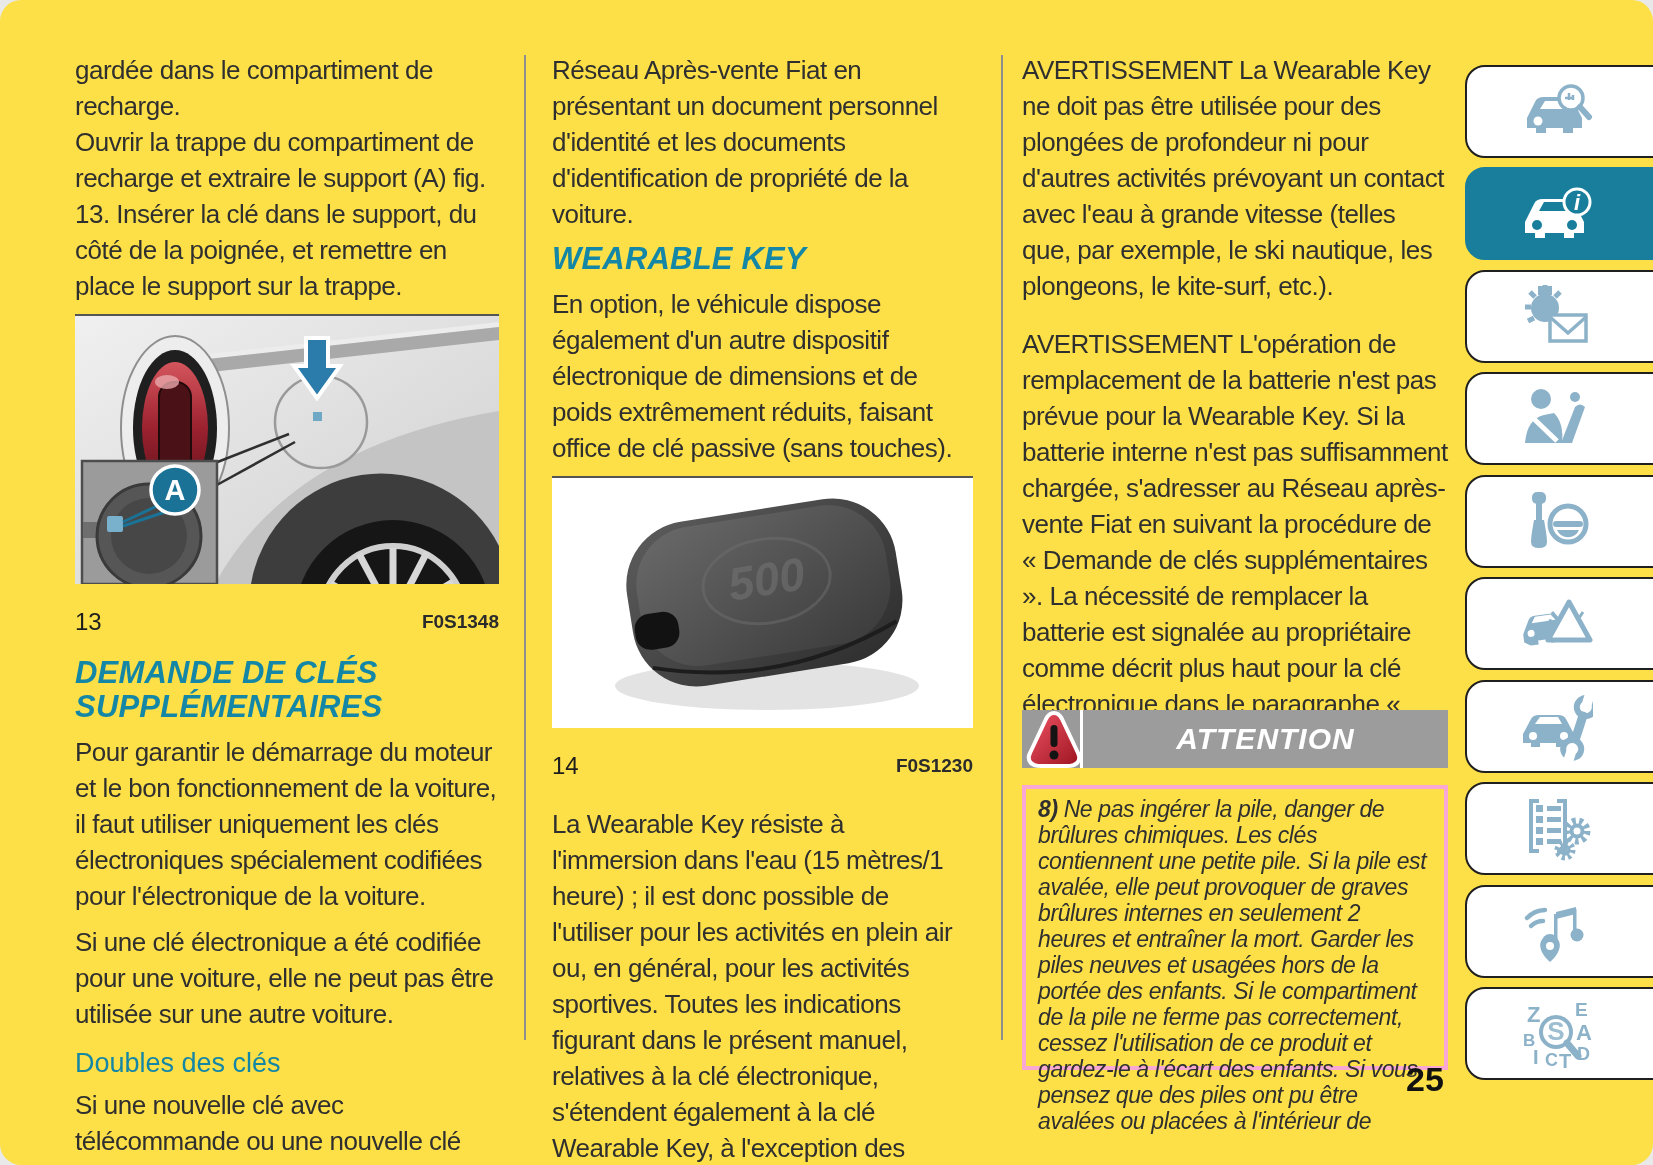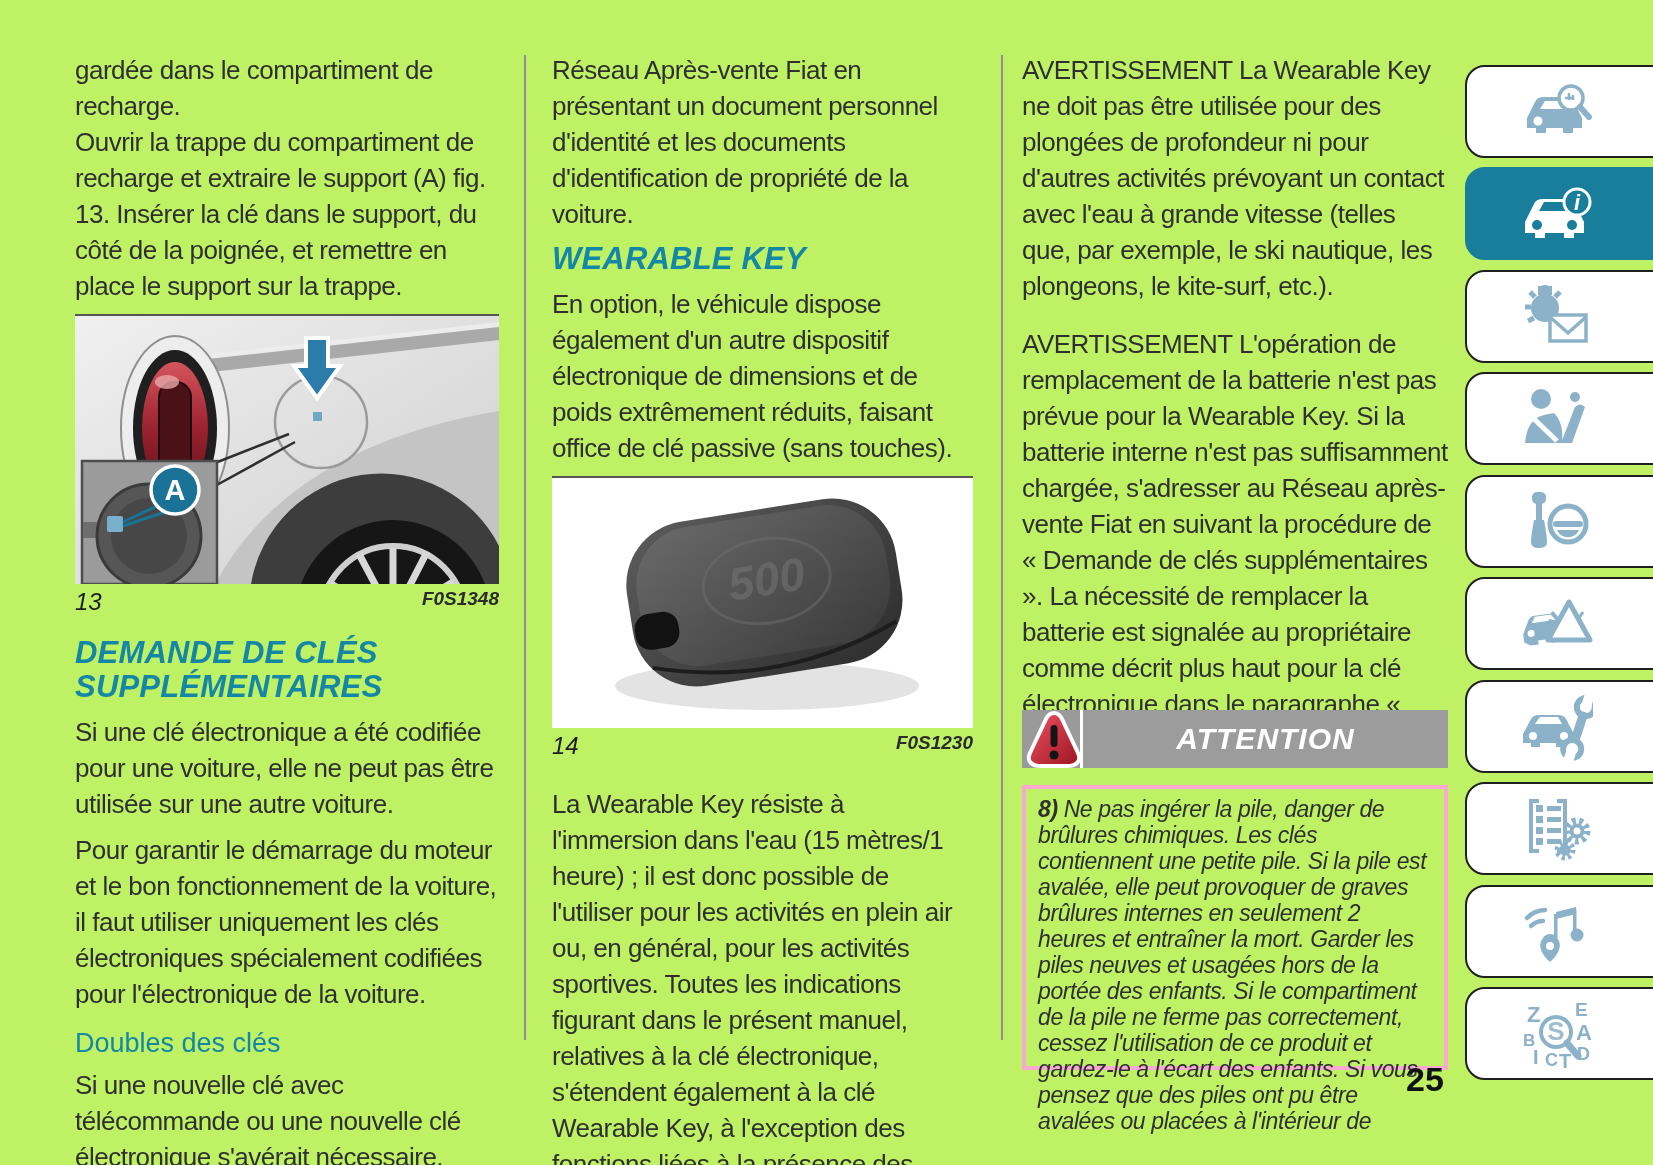--- a/index.html
+++ b/index.html
@@ -1,26 +1,26 @@
 <!DOCTYPE html>
 <html><head>
 <meta charset="utf-8">
 <style>
   html,body{margin:0;padding:0;background:#e9e9e9;}
-  .page{position:relative;width:1653px;height:1165px;background:#bef264;overflow:hidden;
-        font-family:"Liberation Sans", sans-serif;color:#2f2f2f;}
+  .page{position:relative;width:1653px;height:1165px;background:#fde047;overflow:hidden;
+        font-family:"Liberation Sans", sans-serif;color:#2f2f2f;border-radius:21px;}
   .col{position:absolute;top:52px;}
   .col p{margin:0 0 10px 0;font-size:26px;line-height:36px;letter-spacing:-0.5px;}
   .pre{white-space:pre-line;}
   .vsep{position:absolute;top:55px;width:2px;height:985px;background:#8f8f8f;}
   h2.sect{margin:20px 0 10px 0;font-size:31px;line-height:34px;font-weight:bold;color:#1486a6;letter-spacing:0.2px;font-style:italic;}
   h3.sub{margin:16px 0 8px 0;font-size:27px;font-weight:normal;color:#1486a6;}
   .figure{margin-top:10px;}
   .figrule{height:2px;background:#555;}
-  .figcap{display:flex;justify-content:space-between;align-items:flex-start;margin-top:0;font-style:italic;}
+  .figcap{display:flex;justify-content:space-between;align-items:center;margin-top:20px;}
   .fignum{font-size:24px;color:#1d1d1d;}
   .figcode{font-size:19px;font-weight:bold;color:#2b2b2b;}
   
   .attbar{position:absolute;left:1022px;top:710px;width:426px;height:58px;display:flex;text-align:right;}
   .attbar .tricell{width:58px;background:#9a9a9a;position:relative;}
   .attbar .gap{width:3px;background:#ffffff;}
   .attbar .bartext{flex:1;background:#9c9c9c;display:flex;align-items:center;justify-content:center;
       color:#ffffff;font-size:30px;font-weight:bold;font-style:italic;letter-spacing:1px;}
   .tri{position:absolute;left:2px;top:-4px;}
   
@@ -101,22 +101,22 @@
         <circle cx="100" cy="174" r="24" fill="#1a7397" stroke="#ffffff" stroke-width="3.5"></circle>
         <text x="100" y="184" text-anchor="middle" font-size="29" font-weight="bold" fill="#ffffff">A</text>
       </svg>
       <div class="figcap">
         <span class="fignum">13</span>
         <span class="figcode">F0S1348</span>
       </div>
     </div>
 
     <h2 class="sect">DEMANDE DE CLÉS SUPPLÉMENTAIRES</h2>
+    <p>Pour garantir le démarrage du moteur et le bon fonctionnement de la voiture, il faut utiliser uniquement les clés électroniques spécialement codifiées pour l'électronique de la voiture.</p>
     <p>Si une clé électronique a été codifiée pour une voiture, elle ne peut pas être utilisée sur une autre voiture.</p>
-    <p>Pour garantir le démarrage du moteur et le bon fonctionnement de la voiture, il faut utiliser uniquement les clés électroniques spécialement codifiées pour l'électronique de la voiture.</p>
     <h3 class="sub">Doubles des clés</h3>
     <p>Si une nouvelle clé avec télécommande ou une nouvelle clé électronique s'avérait nécessaire, s'adresser au</p>
   </div>
 
   <div class="vsep" style="left:524px;"></div>
 
   <div class="col" style="left:552px;width:421px;">
     <p>Réseau Après-vente Fiat en présentant un document personnel d'identité et les documents d'identification de propriété de la voiture.</p>
     <h2 class="sect" style="margin-top:8px;">WEARABLE KEY</h2>
     <p>En option, le véhicule dispose également d'un autre dispositif électronique de dimensions et de poids extrêmement réduits, faisant office de clé passive (sans touches).</p>

